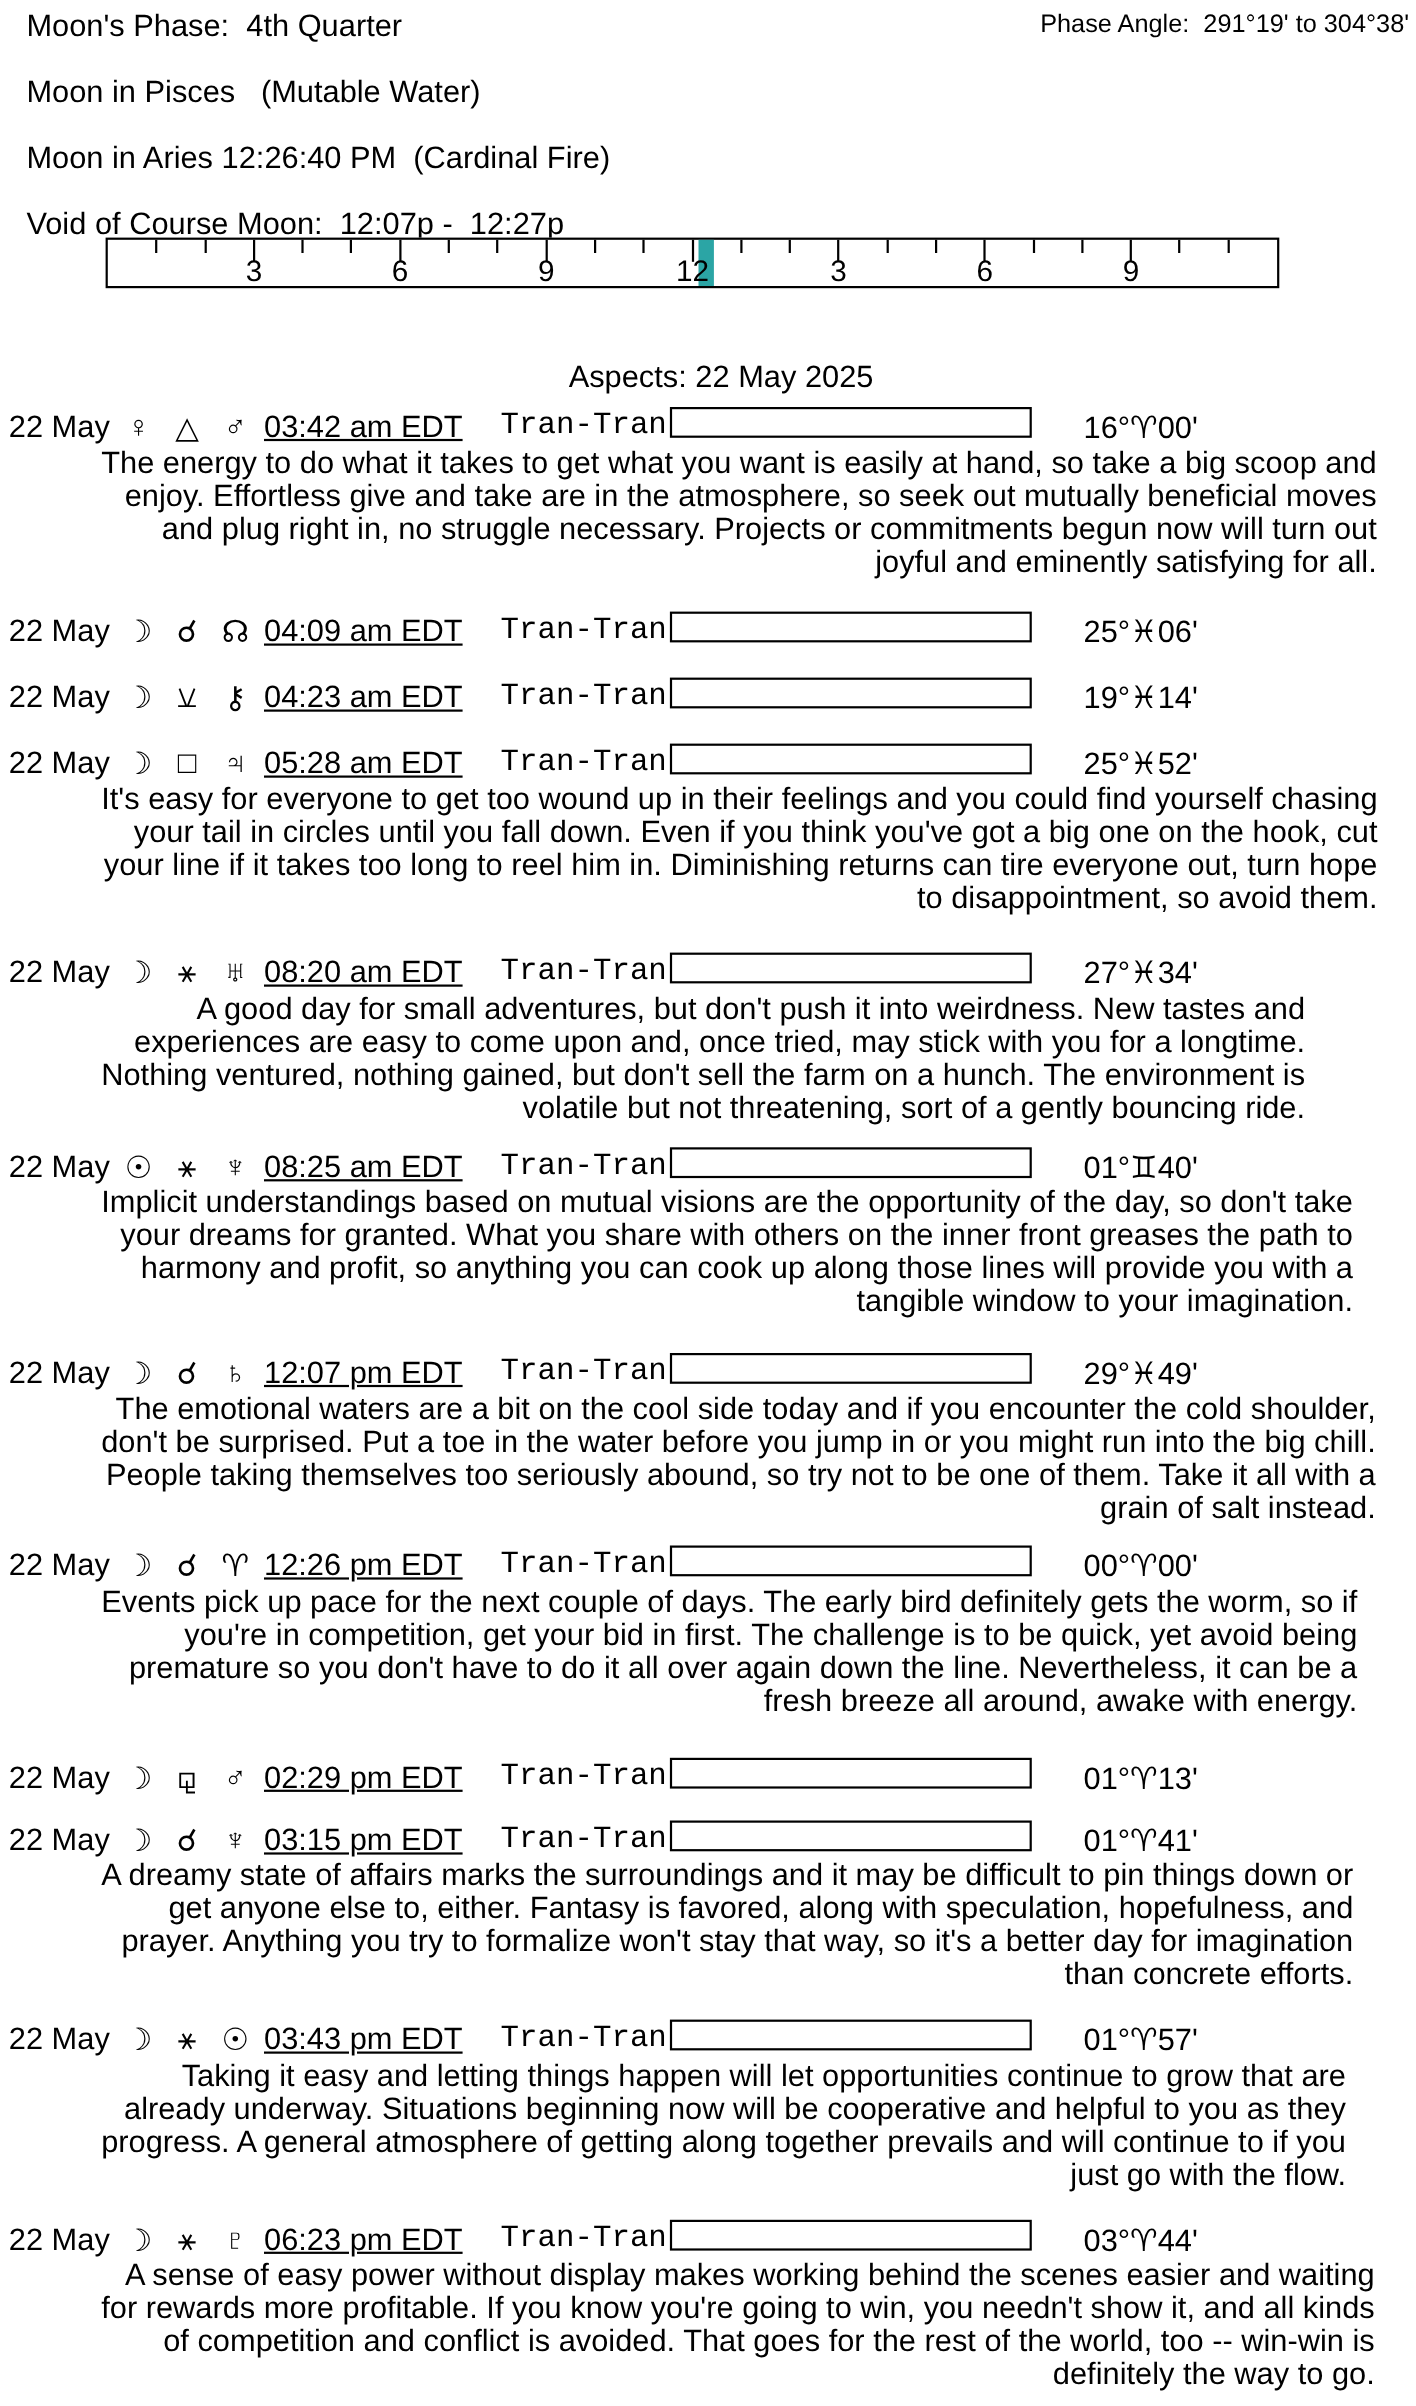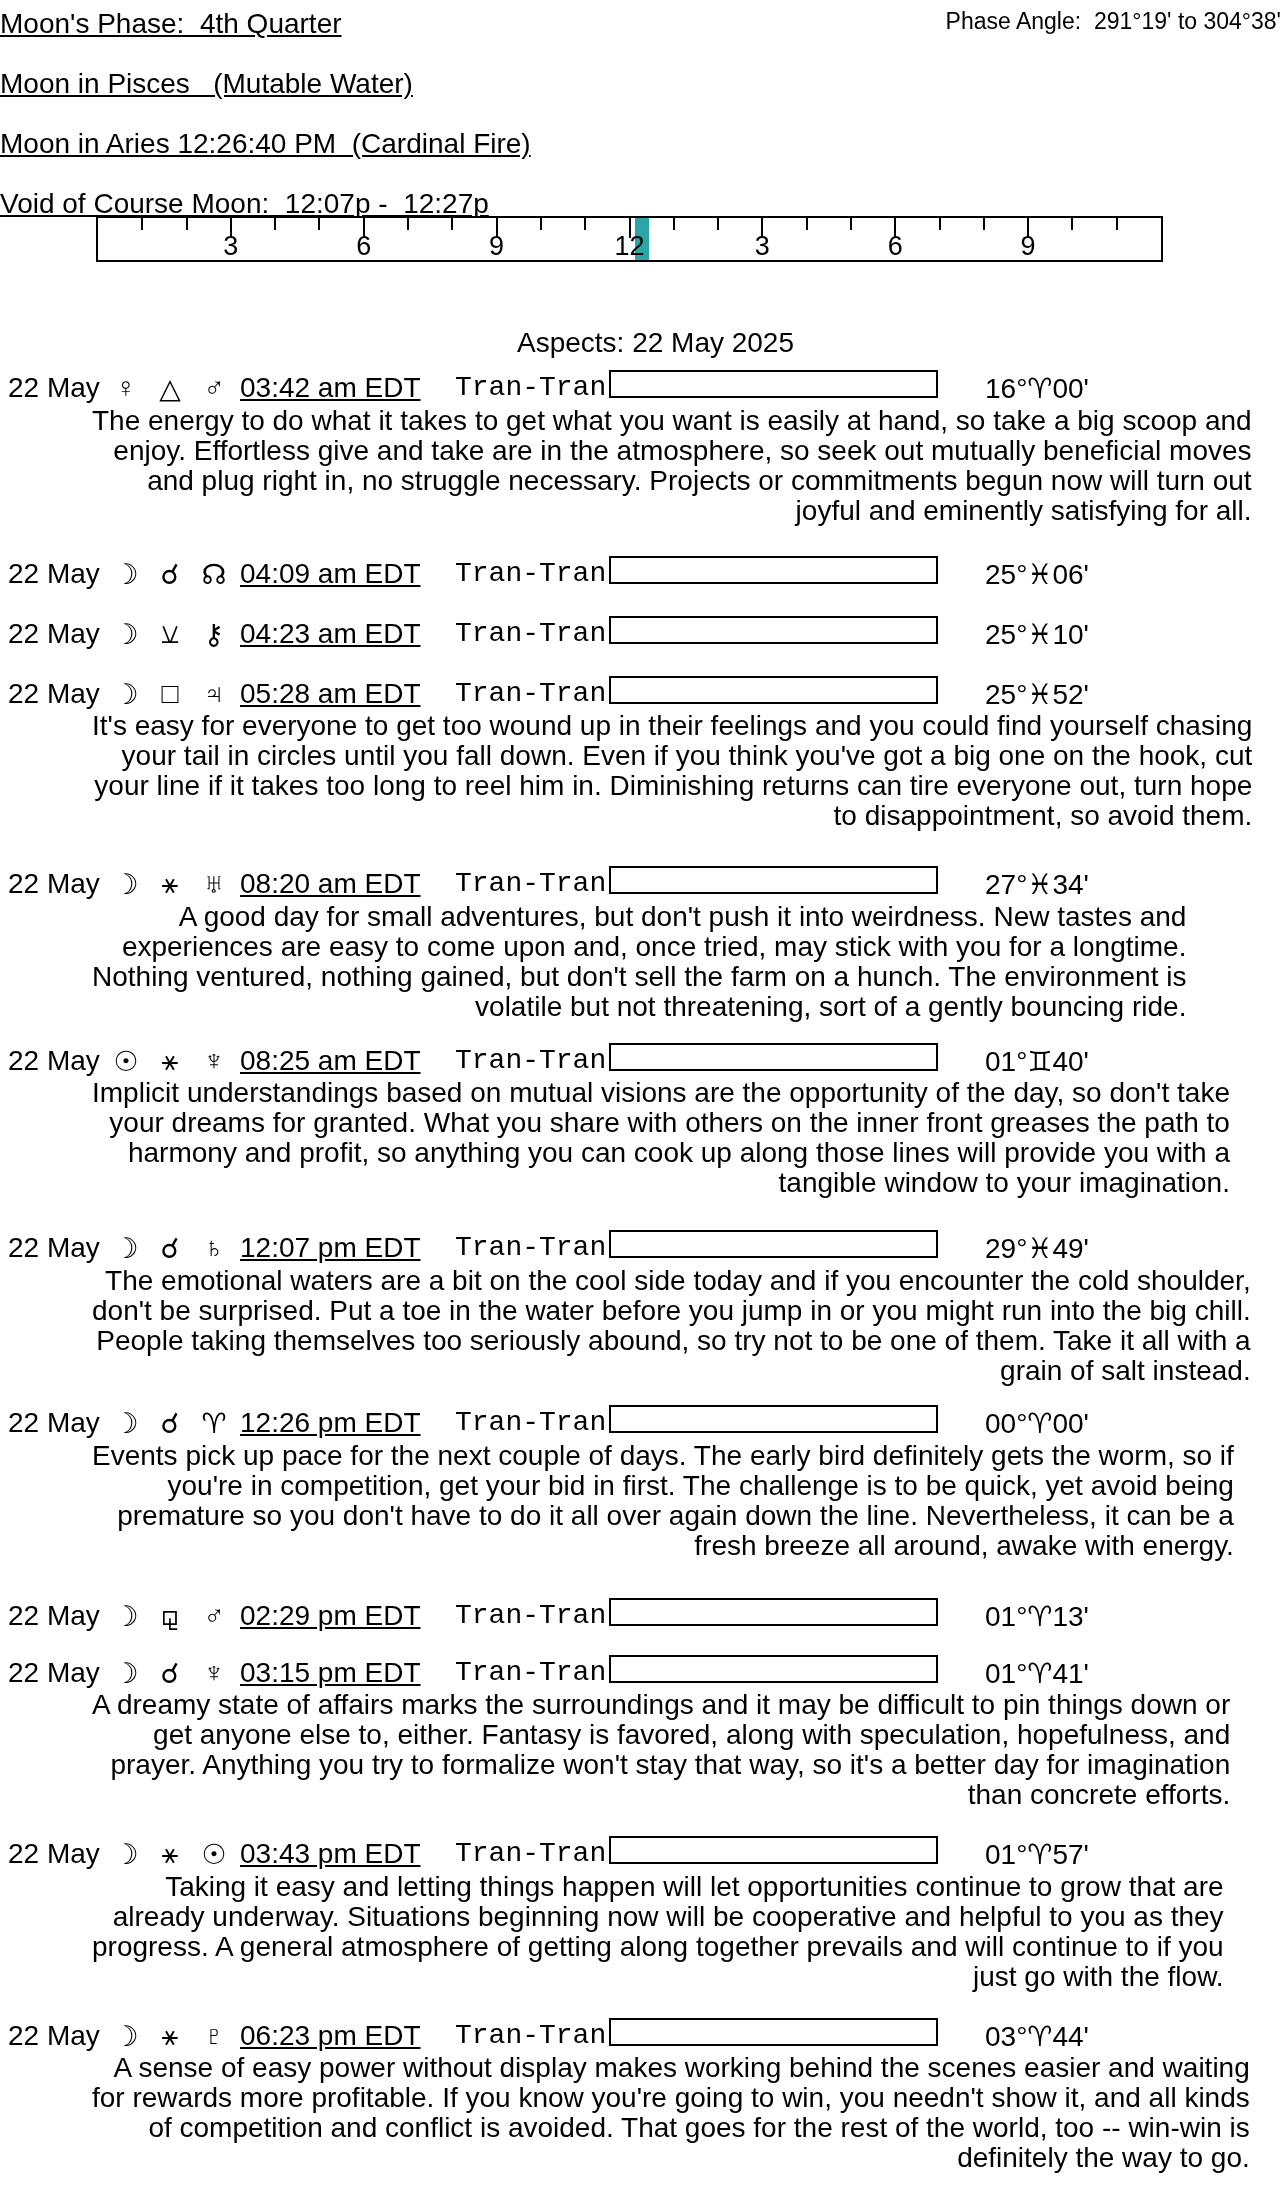--- a/index.html
+++ b/index.html
@@ -1,20 +1,20 @@
 <!DOCTYPE html>
 <html><head>
 <meta charset="utf-8">
 <style>
   html,body{margin:0;padding:0;}
   body{
     width:1287px;height:2187px;position:relative;background:#ffffff;color:#000;
     font-family:"Liberation Sans","DejaVu Sans",sans-serif;font-size:28px;
   }
-  .hline{position:absolute;left:0;white-space:pre;text-decoration:underline;}
+  .hline{position:absolute;left:24px;white-space:pre;}
   .phase-angle{position:absolute;top:8px;right:6px;font-size:23px;white-space:pre;}
   .ruler{position:absolute;left:96px;top:216px;width:1067px;height:46px;
          border:2px solid #000;box-sizing:border-box;background:#fff;}
   .tick{position:absolute;top:0;width:2px;height:12px;background:#000;margin-left:-1px;}
   .tick.long{height:20px;}
   .hour-label{position:absolute;top:15px;transform:translateX(-50%);font-size:27px;line-height:27px;}
   .void-band{position:absolute;top:0;bottom:0;}
   .aspects-title{position:absolute;top:327px;left:0;width:100%;text-align:center;white-space:pre;margin-left:12px;}
   .aspect{position:absolute;left:0;width:1287px;height:30px;}
   .a-date{position:absolute;left:8px;white-space:pre;}
@@ -101,21 +101,21 @@
 </div>
 
 <div class="aspect" style="top:618px">
   <span class="a-date">22 May</span>
   <span class="a-g1">☽</span>
   <span class="a-g2">⚺</span>
   <span class="a-g3">⚷</span>
   <span class="a-time">04:23 am EDT</span>
   <span class="a-type">Tran-Tran</span>
   <span class="a-bar"><span class="a-bar-fill" style="width: 11%; background: rgb(171, 226, 210);"></span></span>
-  <span class="a-value">25°♓10'</span>
+  <span class="a-value">19°♓14'</span>
 </div>
 
 <div class="aspect" style="top:678px">
   <span class="a-date">22 May</span>
   <span class="a-g1">☽</span>
   <span class="a-g2">□</span>
   <span class="a-g3">♃</span>
   <span class="a-time">05:28 am EDT</span>
   <span class="a-type">Tran-Tran</span>
   <span class="a-bar"><span class="a-bar-fill" style="width: 11%; background: rgb(171, 226, 210);"></span></span>

